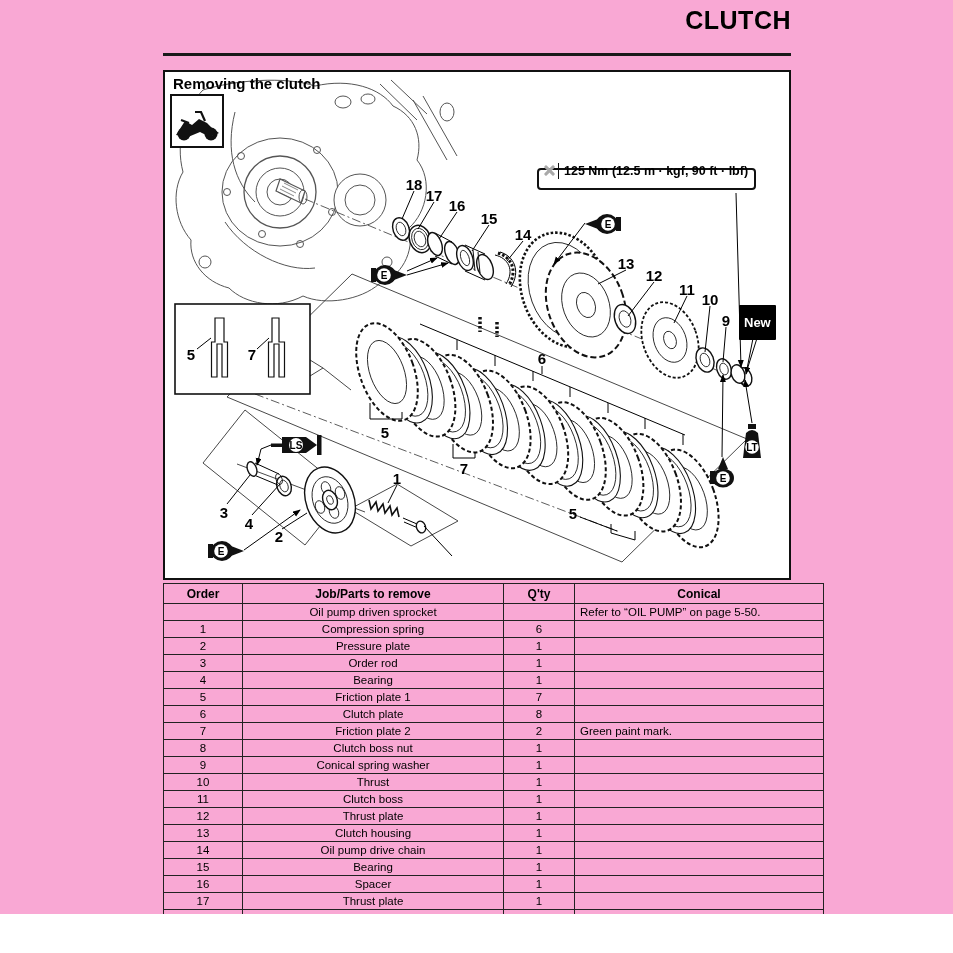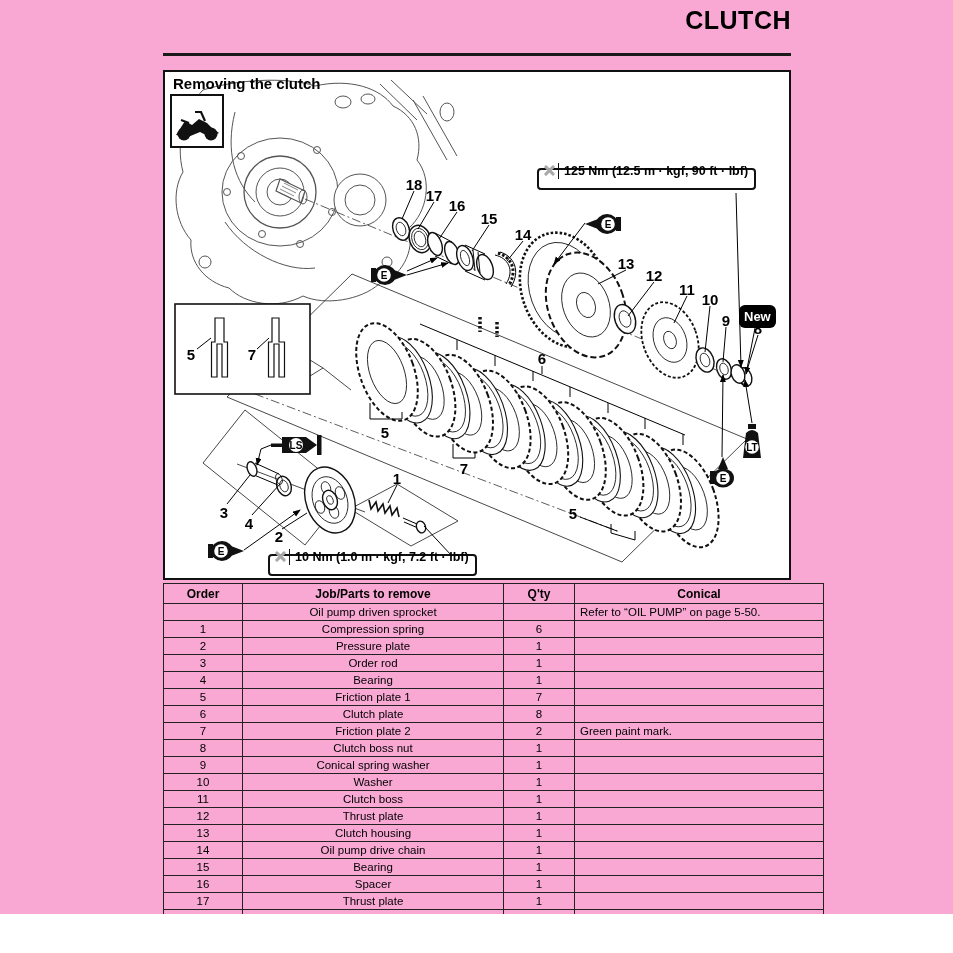--- a/index.html
+++ b/index.html
@@ -12,21 +12,21 @@
   .moto-box{position:absolute;left:5px;top:22px;width:54px;height:54px;border:2px solid #111;background:#fff;z-index:30;box-sizing:border-box;}
   .art{position:absolute;left:0;top:0;z-index:5;}
   .layer{position:absolute;left:0;top:0;width:624px;height:506px;z-index:20;pointer-events:none;}
   .callout{position:absolute;transform:translate(-50%,-50%);font-size:15px;font-weight:bold;line-height:1;}
   .torque{position:absolute;display:flex;align-items:center;height:22px;border:2px solid #111;border-radius:4px;
           background:#fff;font-size:12.5px;font-weight:bold;padding:0 6px 16px 2px;white-space:nowrap;z-index:25;box-sizing:border-box;}
   .wrench{position:relative;width:17px;height:16px;border-right:1.5px solid #111;margin-right:5px;flex:0 0 auto;}
   .wx{position:absolute;left:7px;top:1px;width:3px;height:13px;background:#a9a9a9;border-radius:1px;}
   .w1{transform:rotate(45deg);} .w2{transform:rotate(-45deg);}
   .new-badge{position:absolute;background:#000;color:#fff;font-weight:bold;font-size:13px;line-height:1;
-             padding:5px 5px;border-radius:6px;z-index:25;}
+             padding:11px 5px;border-radius:1px;z-index:25;}
   .sym{position:absolute;z-index:25;}
   .symtext{font:bold 10px "Liberation Sans",sans-serif;fill:#000;text-anchor:middle;}
   
   .eng{stroke:#555;fill:none;stroke-width:1;}
   .thin{stroke:#333;fill:none;stroke-width:.9;}
   .ld{stroke:#000;fill:none;stroke-width:1;}
   .fr{fill:#fff;stroke:#111;stroke-width:2;stroke-dasharray:4 2.5;}
   .cl{fill:#fff;stroke:#111;stroke-width:1.1;}
   .inner{fill:none;stroke:#111;stroke-width:.8;}
   .part{fill:#fff;stroke:#111;stroke-width:1.4;}
@@ -265,27 +265,20 @@
       </g>
     </svg>
 
     <div class="torque" style="left:372px;top:96px;">
       <span class="wrench">
           <span class="wx w1"></span>
           <span class="wx w2"></span>
         </span>
       <span>125 Nm (12.5 m · kgf, 90 ft · lbf)</span>
     </div>
-    <div class="torque" style="left:103px;top:482px;">
-      <span class="wrench">
-          <span class="wx w1"></span>
-          <span class="wx w2"></span>
-        </span>
-      <span>10 Nm (1.0 m · kgf, 7.2 ft · lbf)</span>
-    </div>
 
     <div class="new-badge" style="left:574px;top:233px;">New</div>
 
     <div class="sym" style="left:205px;top:188px;">
       <svg width="38" height="30" viewBox="0 0 38 30">
         <rect x="1" y="8" width="5" height="14" fill="#111"></rect>
         <ellipse cx="15" cy="15" rx="11" ry="10" fill="#111"></ellipse>
         <polygon points="24,10 37,15 24,20" fill="#111"></polygon>
         <circle cx="14" cy="15" r="6.8" fill="#fff"></circle>
         <text class="symtext" x="14" y="18.5">E</text>
@@ -426,21 +419,21 @@
           <td class="col-remarks"></td>
         </tr>
         <tr>
           <td class="col-order">9</td>
           <td class="col-job">Conical spring washer</td>
           <td class="col-qty">1</td>
           <td class="col-remarks"></td>
         </tr>
         <tr>
           <td class="col-order">10</td>
-          <td class="col-job">Washer</td>
+          <td class="col-job">Thrust</td>
           <td class="col-qty">1</td>
           <td class="col-remarks"></td>
         </tr>
         <tr>
           <td class="col-order">11</td>
           <td class="col-job">Clutch boss</td>
           <td class="col-qty">1</td>
           <td class="col-remarks"></td>
         </tr>
         <tr>

